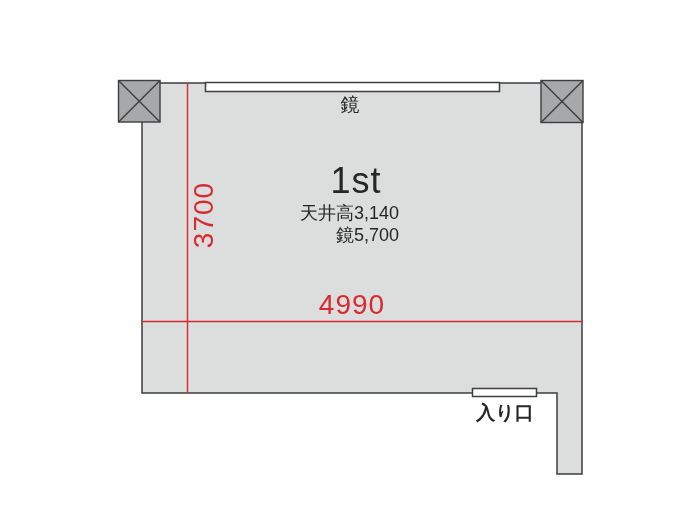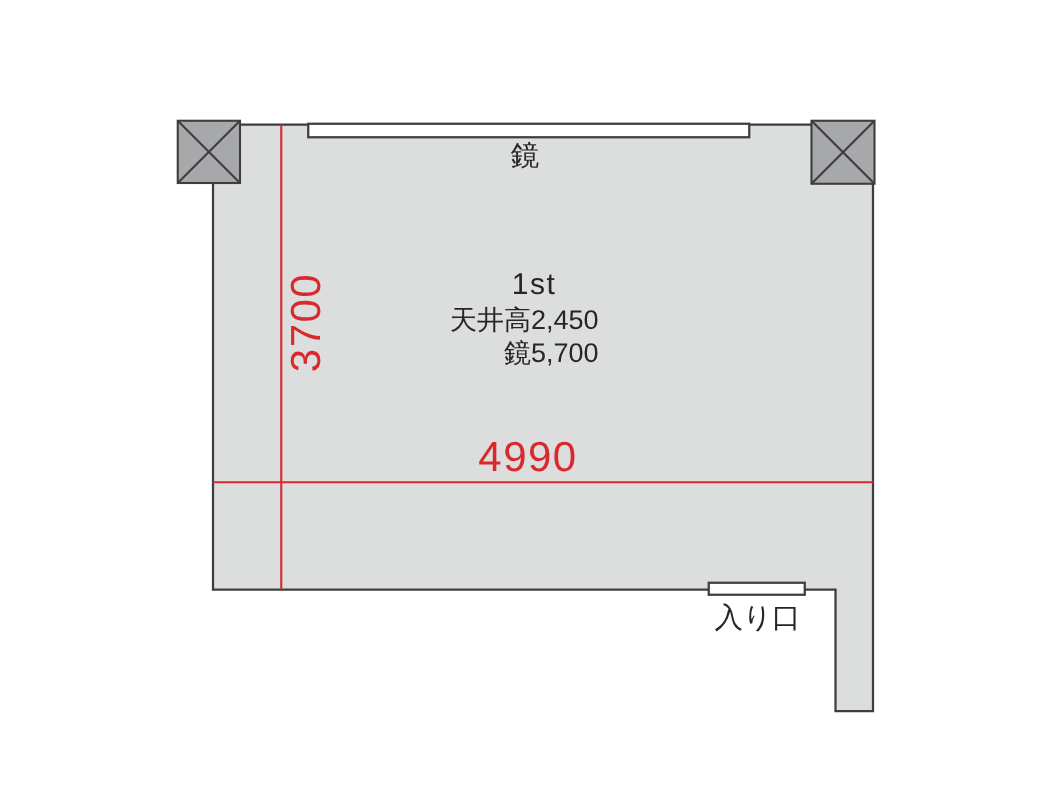--- a/index.html
+++ b/index.html
@@ -33,23 +33,23 @@
     white-space:nowrap;
     color:var(--text);
     line-height:1;
   }
   .mirror-label{
     left:350px;top:95px;
     transform:translateX(-50%);
     font-size:19px;
   }
   .room-title{
-    left:356px;top:180px;
+    left:356px;top:163px;
     transform:translateX(-50%);
-    font-size:20px;
+    font-size:36px;
     letter-spacing:1px;
   }
   .spec-table{
     position:absolute;
     left:294px;top:202px;
     font-size:18px;
   }
   .spec-row{
     display:flex;
     line-height:22px;
@@ -73,20 +73,21 @@
   }
   .dim-width{
     left:352px;top:291px;
     transform:translateX(-50%);
     text-align:right;
   }
   .entrance-label{
     left:505px;top:403px;
     transform:translateX(-50%);
     font-size:19px;
+    font-weight:bold;
   }
 </style>
 </head>
 <body>
 
 <div class="canvas">
 
   <svg class="plan-svg" viewBox="0 0 700 525" xmlns="http://www.w3.org/2000/svg">
 
     <polygon points="142,83 582,83 582,474 557,474 557,393 142,393" fill="var(--floor)" stroke="var(--outline)" stroke-width="1.5"></polygon>
@@ -111,21 +112,21 @@
     </g>
   </svg>
 
   <div class="label mirror-label">鏡</div>
 
   <div class="label room-title">1st</div>
 
   <div class="spec-table">
     <div class="spec-row">
       <span class="spec-label">天井高</span>
-      <span class="spec-value">2,450</span>
+      <span class="spec-value">3,140</span>
     </div>
     <div class="spec-row">
       <span class="spec-label">鏡</span>
       <span class="spec-value">5,700</span>
     </div>
   </div>
 
   <div class="label dim dim-height">3700</div>
 
   <div class="label dim dim-width">4990</div>

